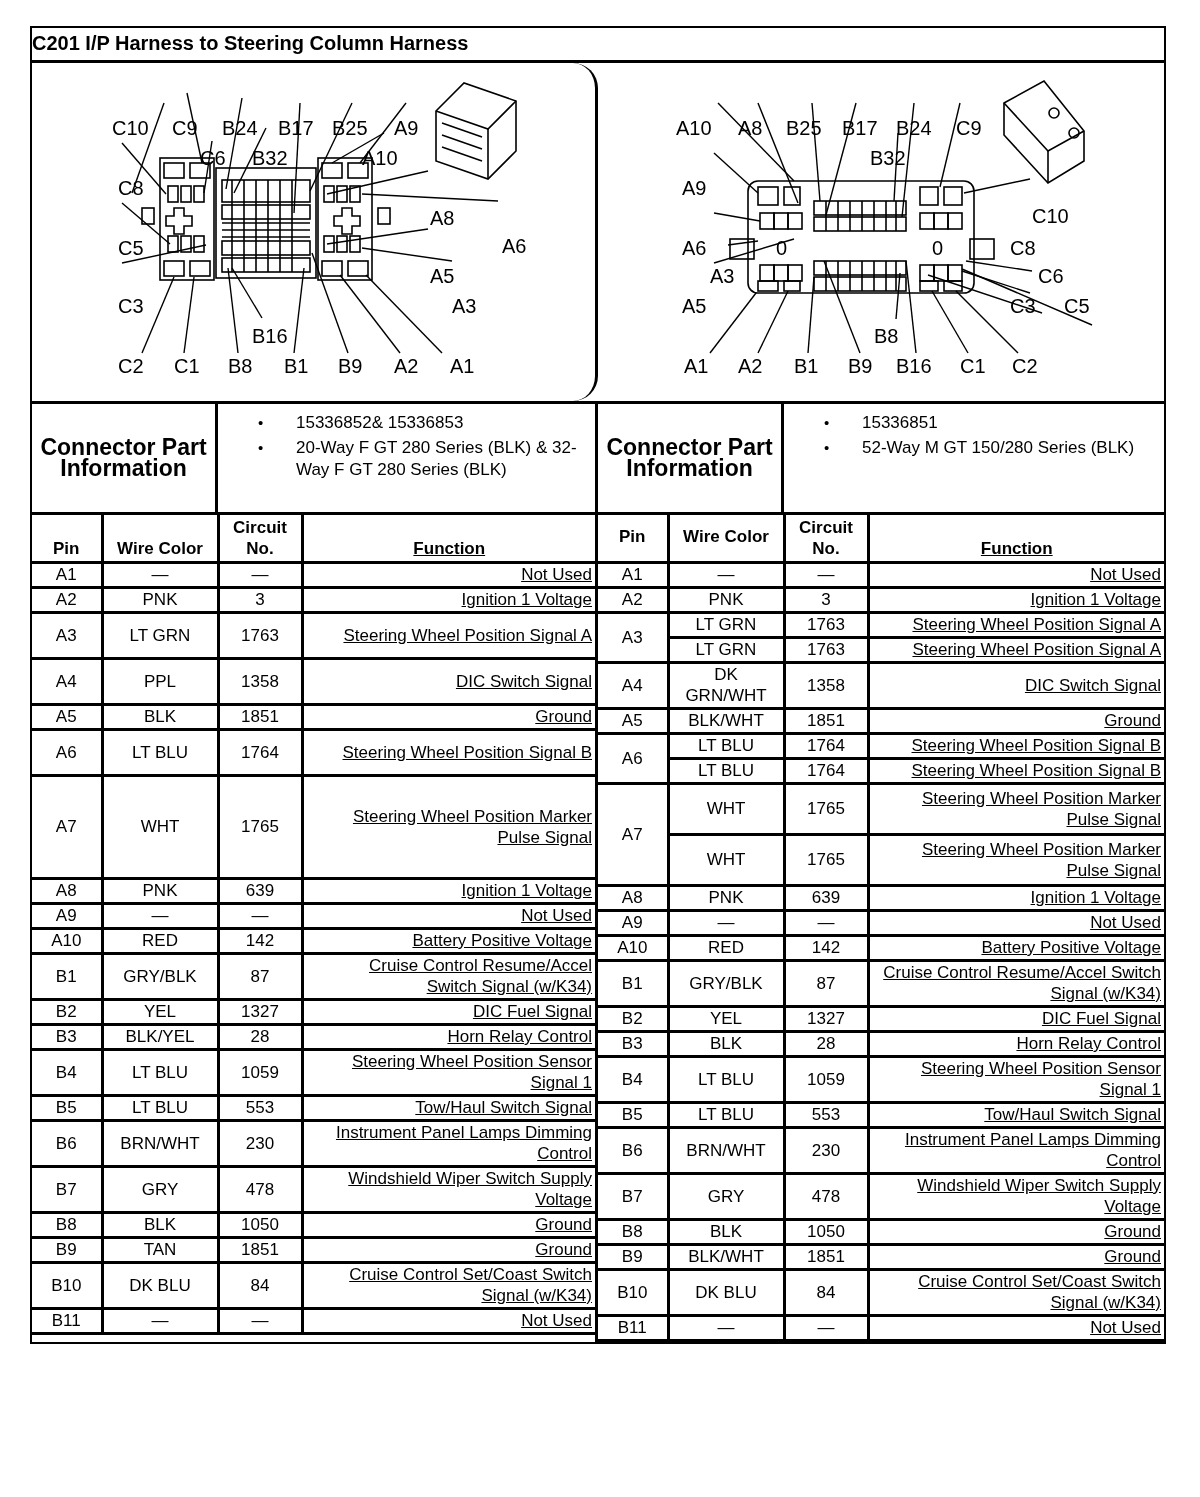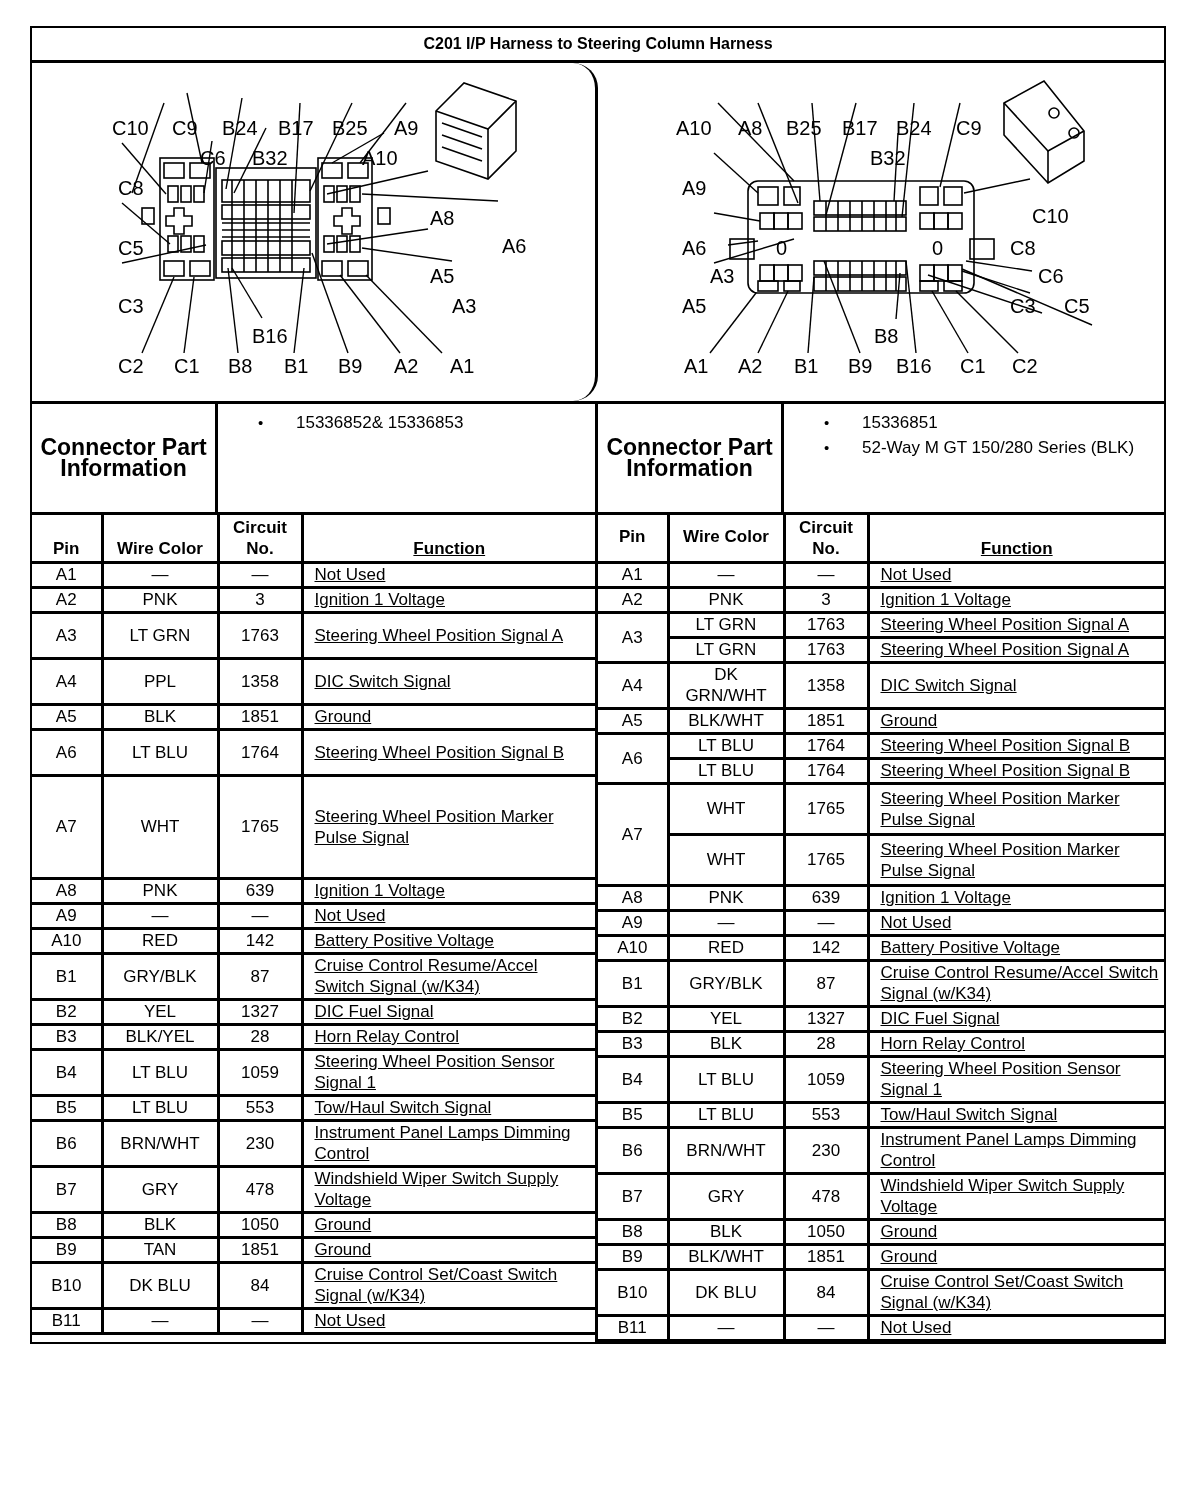--- a/index.html
+++ b/index.html
@@ -1,18 +1,18 @@
 <!DOCTYPE html>
 <html><head>
 <meta charset="utf-8">
 <style>
   html, body { margin: 0; padding: 0; background: #ffffff; }
   body { width: 1200px; height: 1497px; position: relative; font-family: "Liberation Sans", sans-serif; color: #000; overflow: hidden; }
   .sheet { position: absolute; left: 30px; top: 26px; width: 1136px; border: 2px solid #000; box-sizing: border-box; }
-  .title { height: 32px; border-bottom: 3px solid #000; text-align: center; font-weight: bold; font-size: 16px; line-height: 31px; }
+  .title { height: 32px; border-bottom: 3px solid #000; font-weight: bold; font-size: 20px; line-height: 31px; }
   .diagrams { display: flex; height: 338px; border-bottom: 3px solid #000; }
   .diagram { position: relative; width: 50%; height: 100%; border-radius: 25px; }
   .diagram.left { border-right: 3px solid #000; box-sizing: border-box; }
   .diagram svg { position: absolute; left: 0; top: 0; }
   .cpi { display: flex; height: 108px; border-bottom: 3px solid #000; }
   .cpi-half { display: flex; width: 50%; }
   .cpi-half.left { border-right: 3px solid #000; box-sizing: border-box; }
   .cpi-label { width: 186px; border-right: 3px solid #000; box-sizing: border-box; display: flex; align-items: center; justify-content: center; text-align: center; font-weight: bold; font-size: 23px; line-height: 21px; }
   .cpi-list { flex: 1; padding: 8px 0 0 34px; font-size: 17px; }
   .cpi-list ul { margin: 0; padding: 0 0 0 44px; list-style: none; }
@@ -21,21 +21,21 @@
   .tables { display: flex; }
   .tbl-wrap { width: 50%; }
   .tbl-wrap.left { border-right: 3px solid #000; box-sizing: border-box; }
   table { border-collapse: collapse; width: 100%; table-layout: fixed; font-size: 17px; }
   th, td { border: 3px solid #000; padding: 0 3px; }
   table tr:first-child th { border-top: none; }
   table th:first-child, table td:first-child { border-left: none; }
   table th:last-child, table td:last-child { border-right: none; text-decoration: underline; }
   th { font-weight: bold; text-align: center; vertical-align: bottom; padding-bottom: 2px; line-height: 21px; }
   td { text-align: center; line-height: 21px; }
-  td.fn { text-align: left; padding-left: 11px; }
+  td.fn { text-align: right; padding-left: 11px; }
   .h-hdr { height: 47px; }
   .h1 { height: 25px; }
   .h2 { height: 46px; }
 </style>
 </head>
 <body>
 
 <div class="sheet">
   <div class="title">C201 I/P Harness to Steering Column Harness</div>
 
@@ -258,20 +258,21 @@
       </svg>
     </div>
   </div>
 
   <div class="cpi">
     <div class="cpi-half left">
       <div class="cpi-label">Connector Part Information</div>
       <div class="cpi-list">
         <ul>
           <li>15336852&amp; 15336853</li>
+          <li>20-Way F GT 280 Series (BLK) &amp; 32-Way F GT 280 Series (BLK)</li>
         </ul>
       </div>
     </div>
     <div class="cpi-half right">
       <div class="cpi-label">Connector Part Information</div>
       <div class="cpi-list">
         <ul>
           <li>15336851</li>
           <li>52-Way M GT 150/280 Series (BLK)</li>
         </ul>

